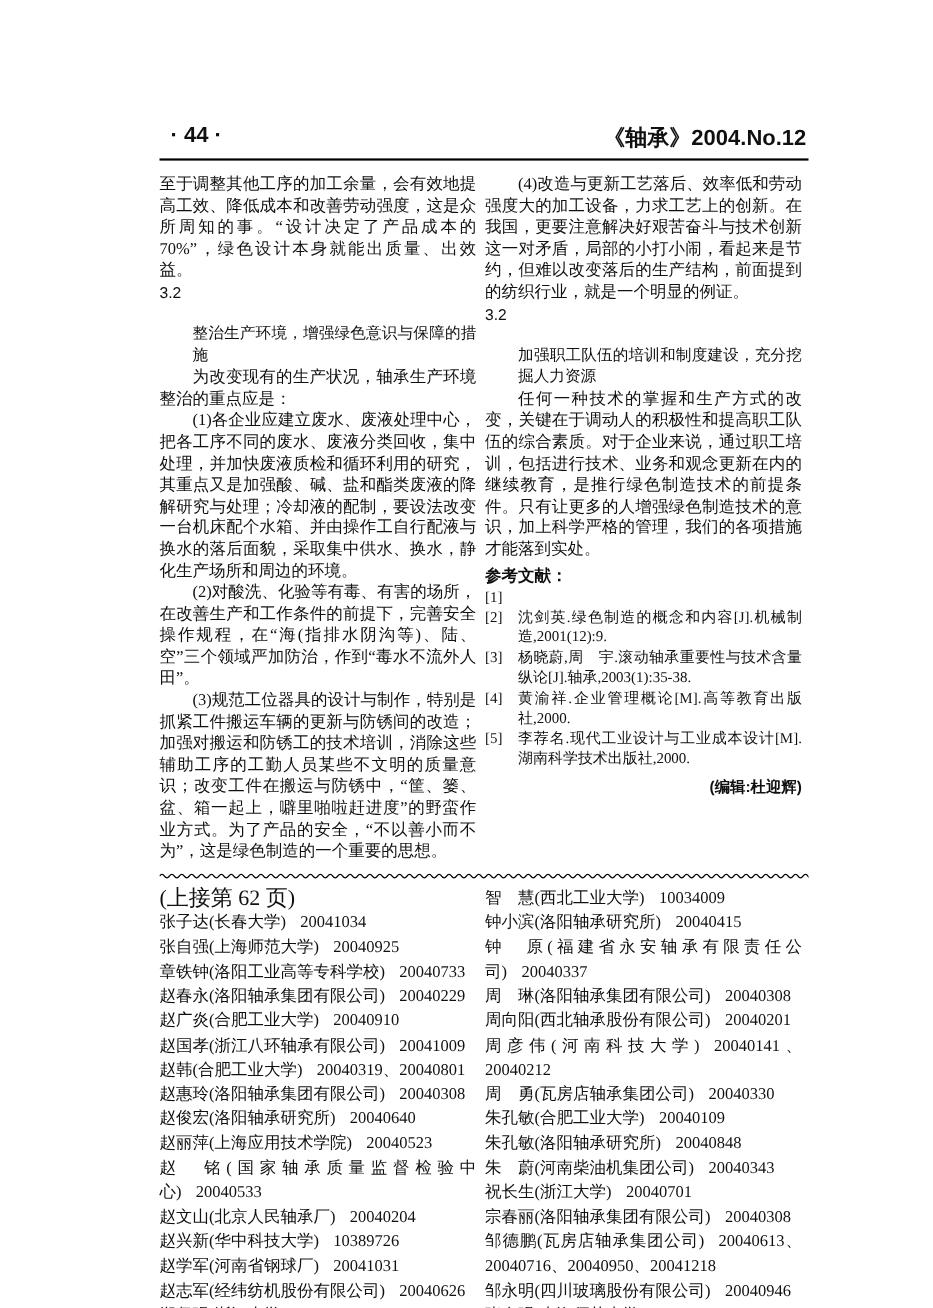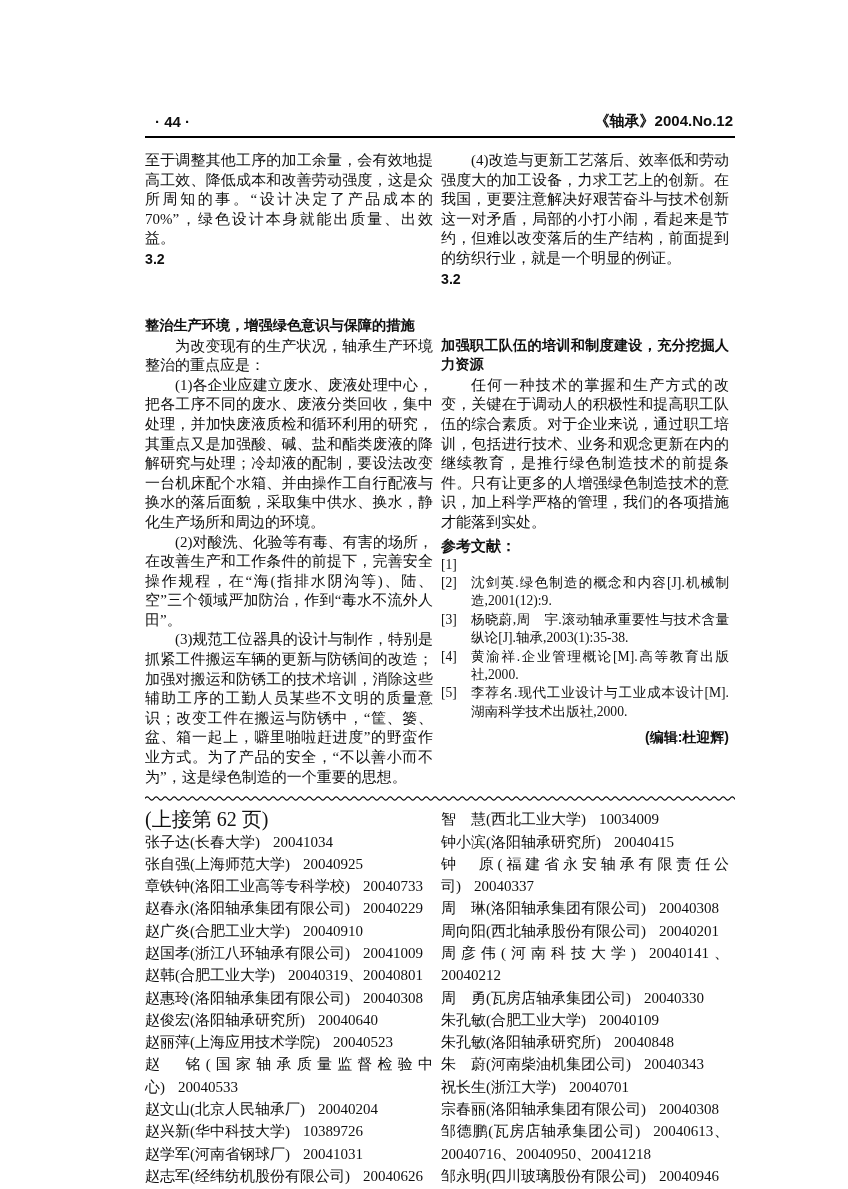--- a/index.html
+++ b/index.html
@@ -1,29 +1,29 @@
 <!DOCTYPE html>
 <html><head>
 <meta charset="utf-8">
 <style>
   html,body{margin:0;padding:0;}
   body{width:848px;height:1189px;background:#ffffff;position:relative;overflow:hidden;
        font-family:"Liberation Serif","DejaVu Serif",serif;color:#101010;}
   .page{position:absolute;left:145px;top:112px;width:590px;}
-  .hdr{display:flex;justify-content:space-between;align-items:center;
+  .hdr{display:flex;justify-content:space-between;align-items:flex-start;
        font-family:"Liberation Sans","DejaVu Sans",sans-serif;
-       font-weight:700;font-size:15px;padding:0 2px 5px 10px;}
+       font-weight:700;font-size:20px;padding:0 2px 5px 10px;}
   .rule{border-top:2.6px solid #000;}
   .cols{display:flex;gap:8px;}
   .col{width:288px;}
   .article{margin-top:13px;min-height:522px;}
   .blk{font-size:15px;line-height:19.6px;text-align:justify;}
   .blk.indent{text-indent:2em;}
-  .heading{display:flex;font-weight:700;font-size:14.2px;line-height:19.6px;
-           font-family:"Liberation Sans","DejaVu Sans",sans-serif;margin:1px 0;flex-direction:column;}
+  .heading{display:flex;font-weight:400;font-size:14.2px;line-height:19.6px;
+           font-family:"Liberation Sans","DejaVu Sans",sans-serif;margin:1px 0;}
   .hnum{flex:0 0 30px;}
   .htxt{flex:1;text-align:justify;margin-top:36px;}
   .refs-title{font-weight:700;font-size:15px;line-height:21px;
               font-family:"Liberation Sans","DejaVu Sans",sans-serif;margin-top:2px;}
   .ref{display:flex;font-size:13.6px;line-height:18.4px;}
   .ref-num{flex:0 0 30px;}
   .ref-text{flex:1;text-align:justify;}
   .editor{text-align:right;font-weight:700;font-size:14px;margin-top:8px;
           font-family:"Liberation Sans","DejaVu Sans",sans-serif;}
   .wavy{display:block;margin:8px 0 6px;}

